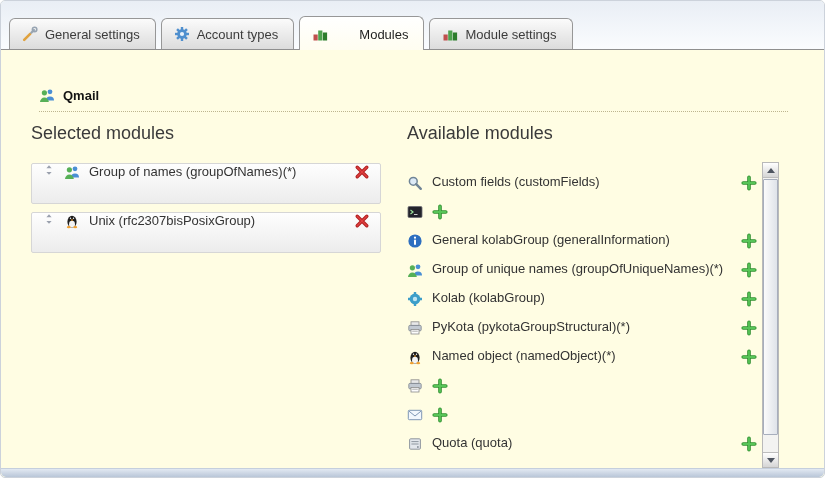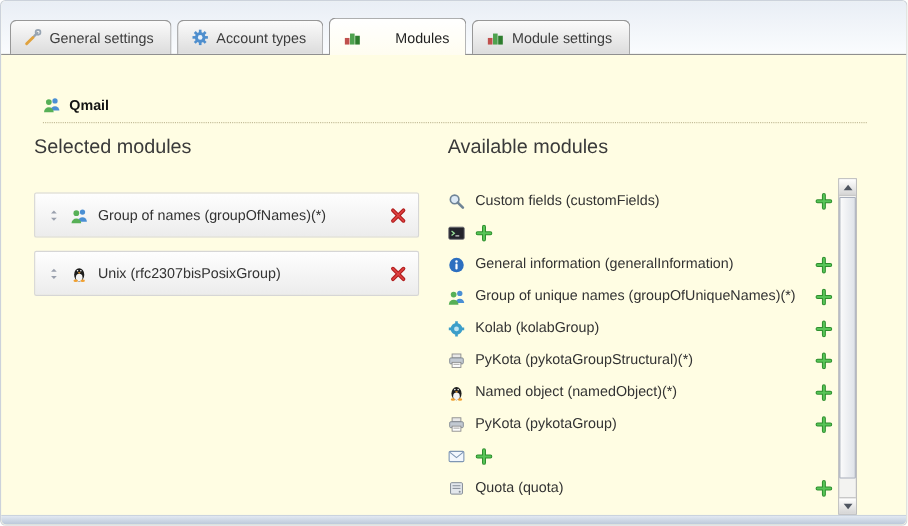--- a/index.html
+++ b/index.html
@@ -39,24 +39,24 @@
     font-size:13px; font-weight:bold; color:#141414;
   }
   
   .col-label { position:absolute; font-size:18px; color:#3a3a3a; }
   .sel-label { left:30px; top:122px; }
   .av-label  { left:406px; top:122px; }
   
   .sel-list { position:absolute; left:30px; top:162px; width:350px; }
   .sel-row {
     height:41px; margin-bottom:8px;
-    display:flex; align-items:center; gap:9px;
+    display:flex; align-items:flex-start; gap:9px;
     padding:0 10px 0 11px;
     background:linear-gradient(#fefefe,#ececec);
-    border:1px solid #d6d6d6; border-radius:2px;margin-top:12px;
+    border:1px solid #d6d6d6; border-radius:2px;
   }
   .sel-text { flex:1; font-size:13px; color:#333; }
   .handle { cursor:grab; display:flex; align-items:center; }
   .del { cursor:pointer; display:flex; align-items:center; }
   
   .av-list { position:absolute; left:406px; top:170px; width:352px; }
   .av-row { display:flex; align-items:flex-start; gap:9px; padding:4px 0; min-height:29px; }
   .av-text { flex:1; font-size:13px; color:#333; line-height:14px; }
   .add { cursor:pointer; display:flex; align-items:center; margin-right:2px; }
   
@@ -270,21 +270,21 @@
       <span class="add">
           <svg class="ic16">
             <use href="#i-plus"></use>
           </svg>
         </span>
     </div>
     <div class="av-row">
       <svg class="ic16">
           <use href="#i-info"></use>
         </svg>
-      <span class="av-text">General information (generalInformation)</span>
+      <span class="av-text">General kolabGroup (generalInformation)</span>
       <span class="add">
           <svg class="ic16">
             <use href="#i-plus"></use>
           </svg>
         </span>
     </div>
     <div class="av-row">
       <svg class="ic16">
           <use href="#i-group"></use>
         </svg>
@@ -325,21 +325,20 @@
       <span class="add">
           <svg class="ic16">
             <use href="#i-plus"></use>
           </svg>
         </span>
     </div>
     <div class="av-row">
       <svg class="ic16">
           <use href="#i-printer"></use>
         </svg>
-      <span class="av-text">PyKota (pykotaGroup)</span>
       <span class="add">
           <svg class="ic16">
             <use href="#i-plus"></use>
           </svg>
         </span>
     </div>
     <div class="av-row">
       <svg class="ic16">
           <use href="#i-mail"></use>
         </svg>

